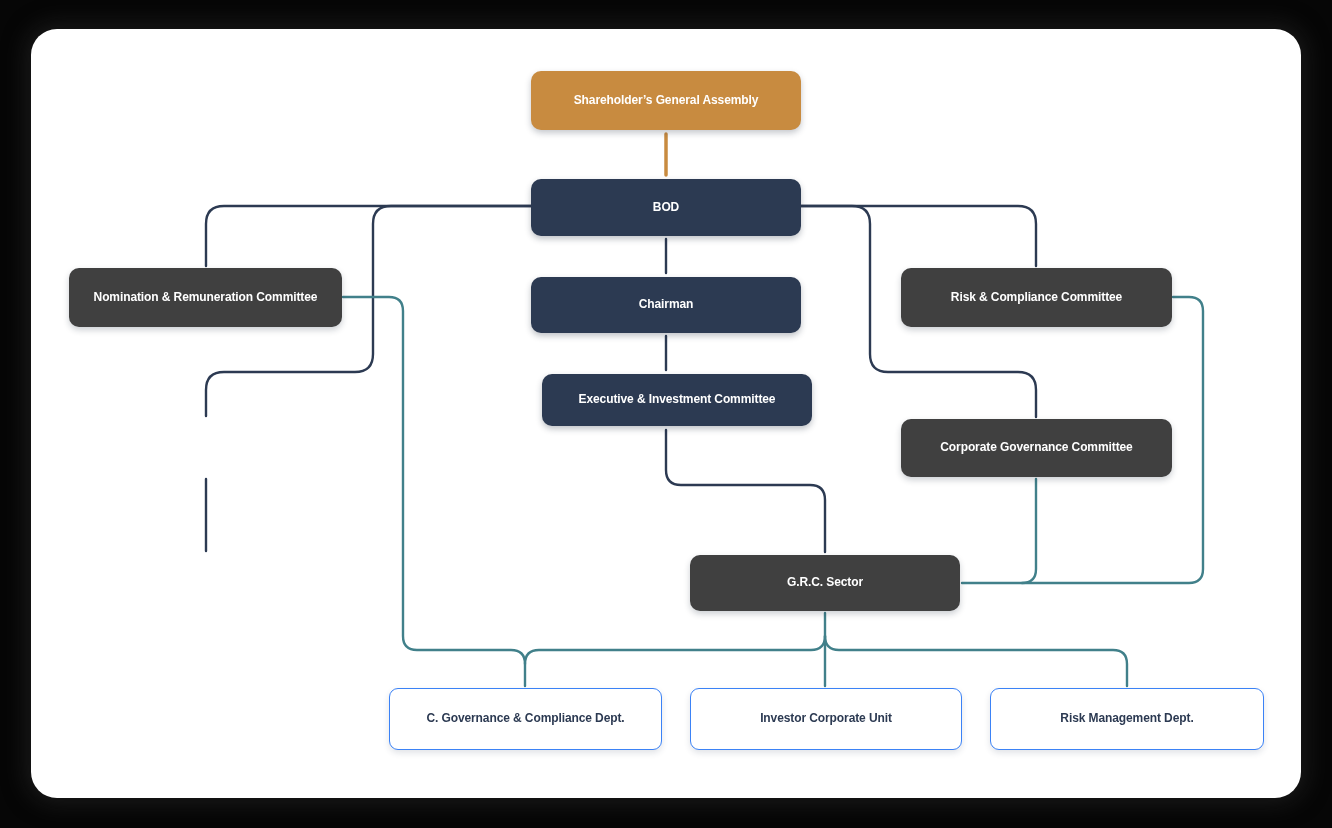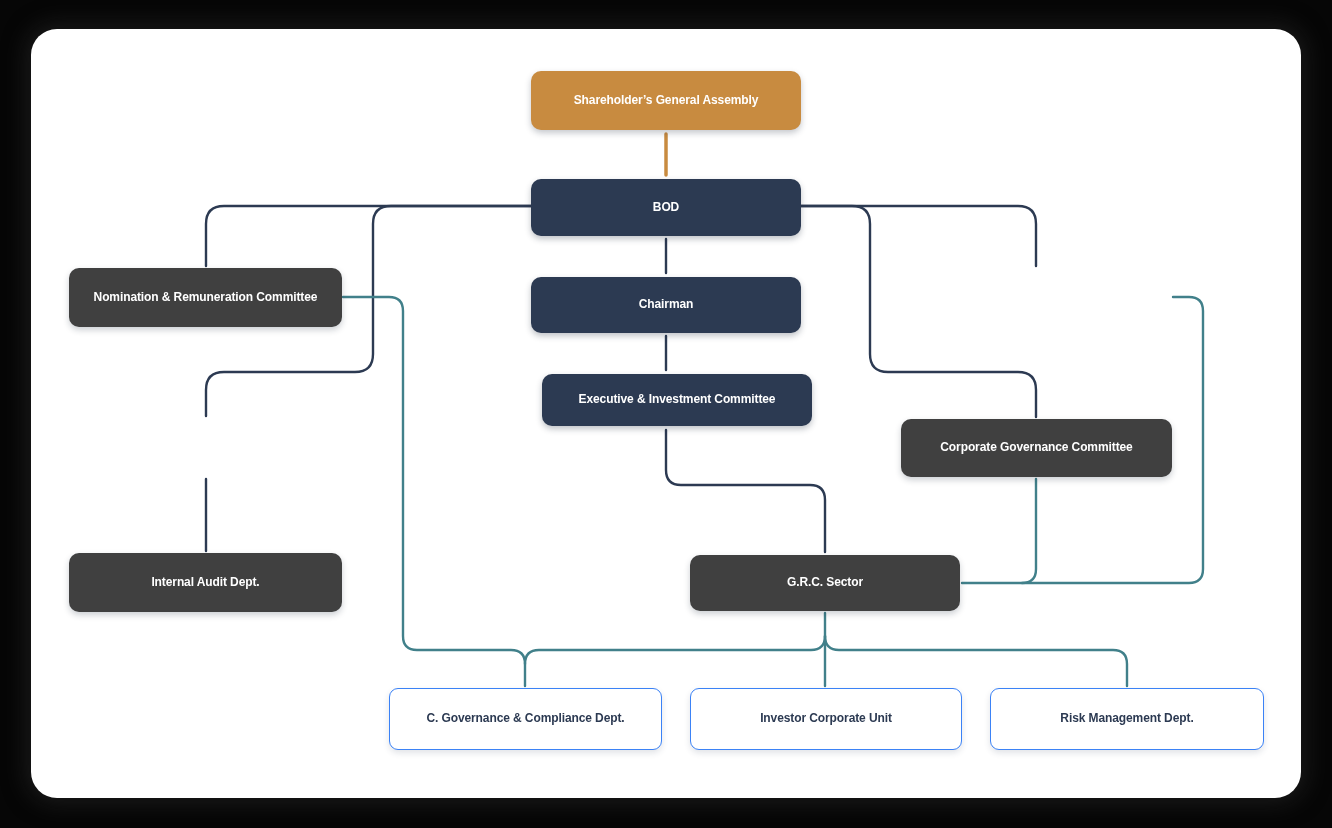--- a/index.html
+++ b/index.html
@@ -59,24 +59,24 @@
 
   <div class="node navy" style="left:542px;top:374px;width:270px;height:52px">
     <span>Executive &amp; Investment Committee</span>
   </div>
 
   <div class="node teal" style="left:69px;top:268px;width:273px;height:59px">
     <span>Nomination &amp; Remuneration Committee</span>
   </div>
 
 
-  <div class="node teal" style="left:69px;top:553px;width:273px;height:59px">
-    <span>Internal Audit Dept.</span>
+
+  <div class="node teal" style="left:901px;top:268px;width:271px;height:59px">
+    <span>Risk &amp; Compliance Committee</span>
   </div>
-
 
   <div class="node teal" style="left:901px;top:419px;width:271px;height:58px">
     <span>Corporate Governance Committee</span>
   </div>
 
   <div class="node teal" style="left:690px;top:555px;width:270px;height:56px">
     <span>G.R.C. Sector</span>
   </div>
 
   <div class="node plain" style="left:389px;top:688px;width:271px;height:60px">

